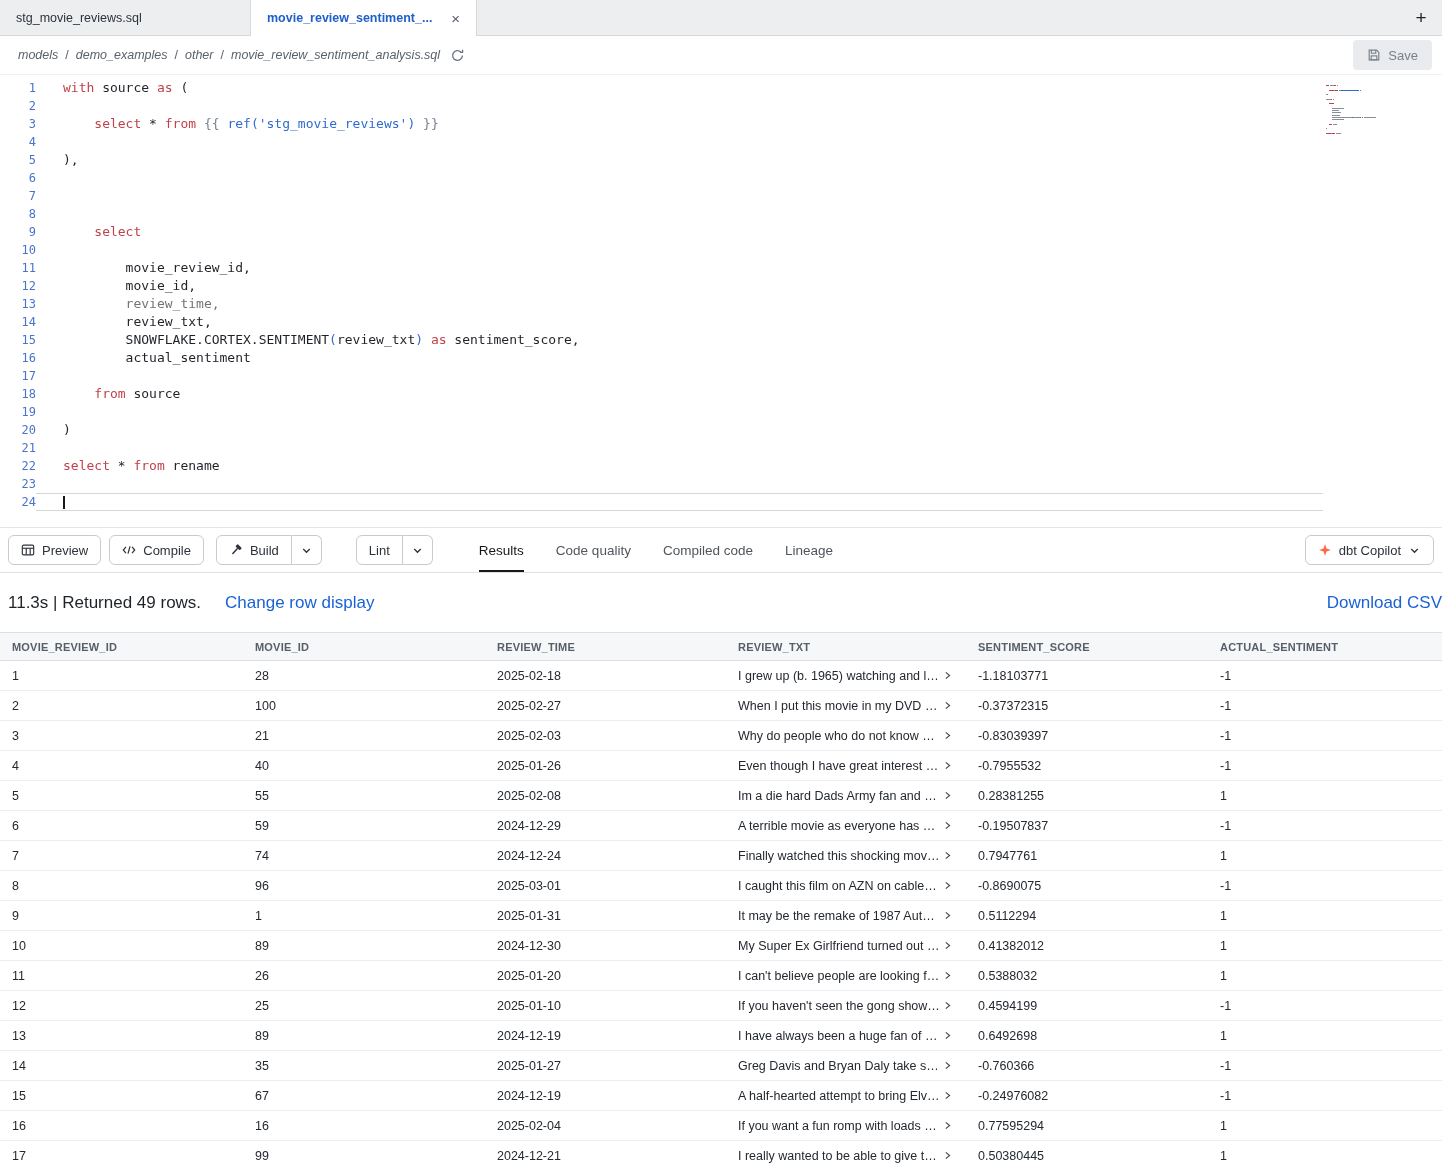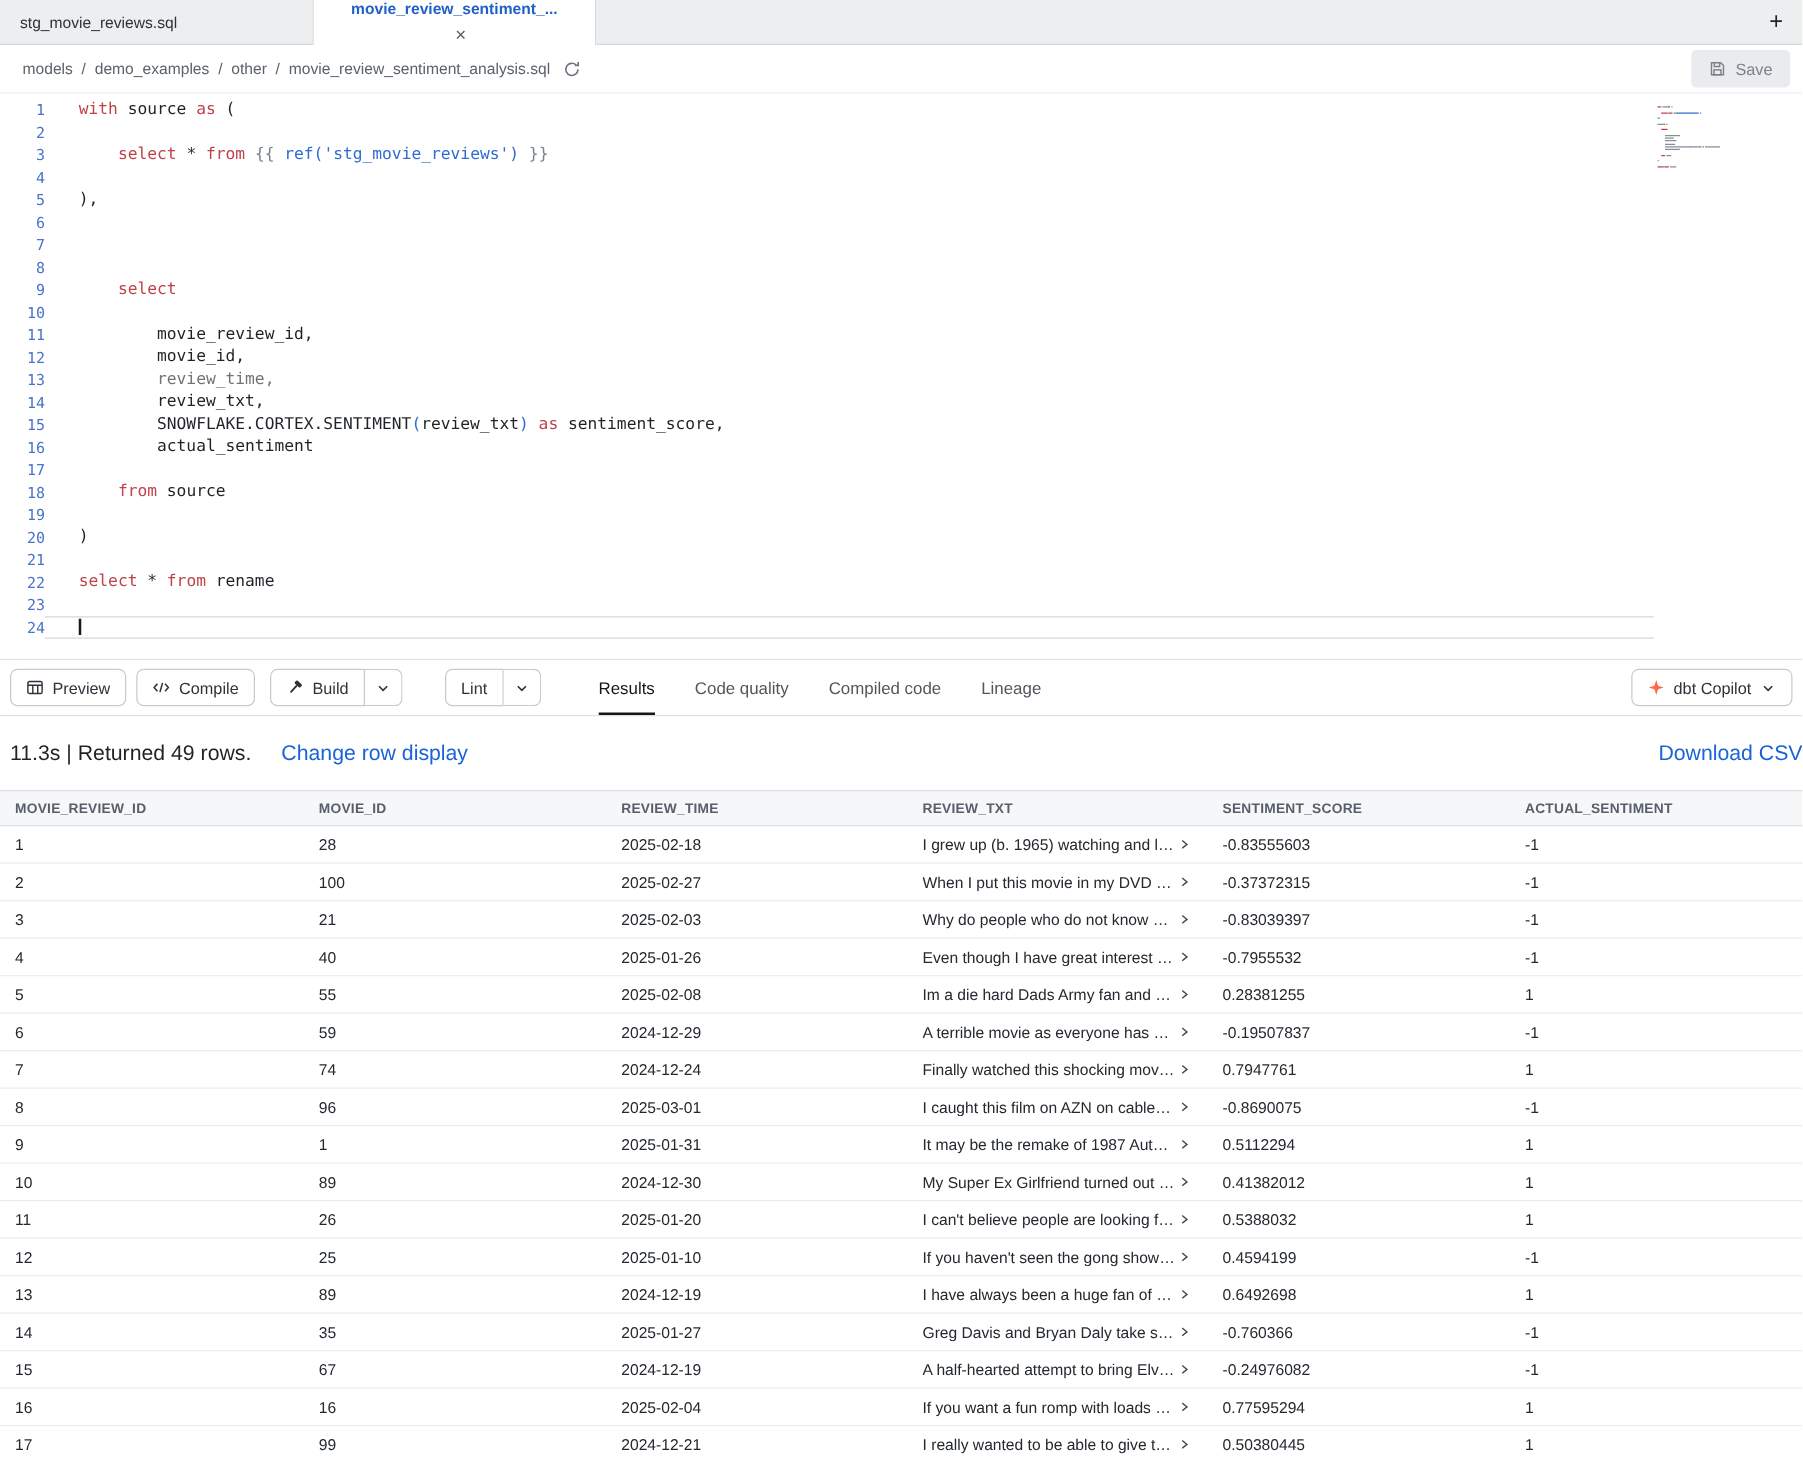--- a/index.html
+++ b/index.html
@@ -4,29 +4,29 @@
 <style>
   *{box-sizing:border-box;margin:0;padding:0;}
   body{width:1442px;height:1166px;overflow:hidden;background:#fff;
        font-family:"Liberation Sans",sans-serif;color:#1f2328;}
 
   
   .tabbar{display:flex;height:36px;background:#eceef0;border-bottom:1px solid #d7dadd;align-items:stretch;}
   .tab{display:flex;align-items:center;padding:0 16px;font-size:12.5px;color:#2d333a;width:250px;cursor:pointer;}
   .tab.active{background:#fff;color:var(--active-tab-blue,#2160c9);font-weight:bold;width:227px;
               border-left:1px solid #d7dadd;border-right:1px solid #d7dadd;margin-bottom:-1px;
-              justify-content:space-between;flex-direction:column;}
+              justify-content:space-between;}
   .close{font-size:15px;color:#57606a;font-weight:normal;margin-left:10px;line-height:1;}
   .newtab{margin-left:auto;width:42px;display:flex;align-items:center;justify-content:center;
           font-size:19px;color:#1f2328;cursor:pointer;}
 
   
   .crumbbar{position:relative;display:flex;align-items:center;height:39px;padding-left:18px;
             font-size:12.5px;color:#5a626b;gap:7px;border-bottom:1px solid #eef0f2;}
-  .crumb{cursor:pointer;}
+  .crumb{cursor:pointer;font-style:italic;}
   .crumbbar .cicon{display:flex;margin-left:3px;}
   .savebtn{position:absolute;right:10px;top:4px;height:30px;display:flex;align-items:center;gap:7px;
            background:#e9ebee;border:none;border-radius:4px;color:#7a8189;font-size:13px;padding:0 14px;
            font-family:inherit;}
 
   
   .editor{position:relative;height:452px;padding-top:4px;font-family:"DejaVu Sans Mono",monospace;font-size:13px;}
   .code-line{display:flex;height:18px;line-height:18px;}
   .ln{flex:none;width:36px;text-align:right;color:var(--gutter-blue,#4a74c9);font-size:12px;}
   .lc{white-space:pre;padding-left:27px;width:1287px;}
@@ -406,21 +406,21 @@
       <div class="td">28</div>
       <div class="td">2025-02-18</div>
       <div class="td review-cell">
         <span class="review-text">I grew up (b. 1965) watching and lovin…</span>
         <span class="chev">
           <svg width="11" height="11" viewBox="0 0 16 16" fill="none" stroke="#424a53" stroke-width="1.7">
             <polyline points="5.5,3.5 11,8 5.5,12.5"></polyline>
           </svg>
         </span>
       </div>
-      <div class="td">-0.83555603</div>
+      <div class="td">-1.18103771</div>
       <div class="td">-1</div>
     </div>
     <div class="trow grid6">
       <div class="td">2</div>
       <div class="td">100</div>
       <div class="td">2025-02-27</div>
       <div class="td review-cell">
         <span class="review-text">When I put this movie in my DVD playe…</span>
         <span class="chev">
           <svg width="11" height="11" viewBox="0 0 16 16" fill="none" stroke="#424a53" stroke-width="1.7">

